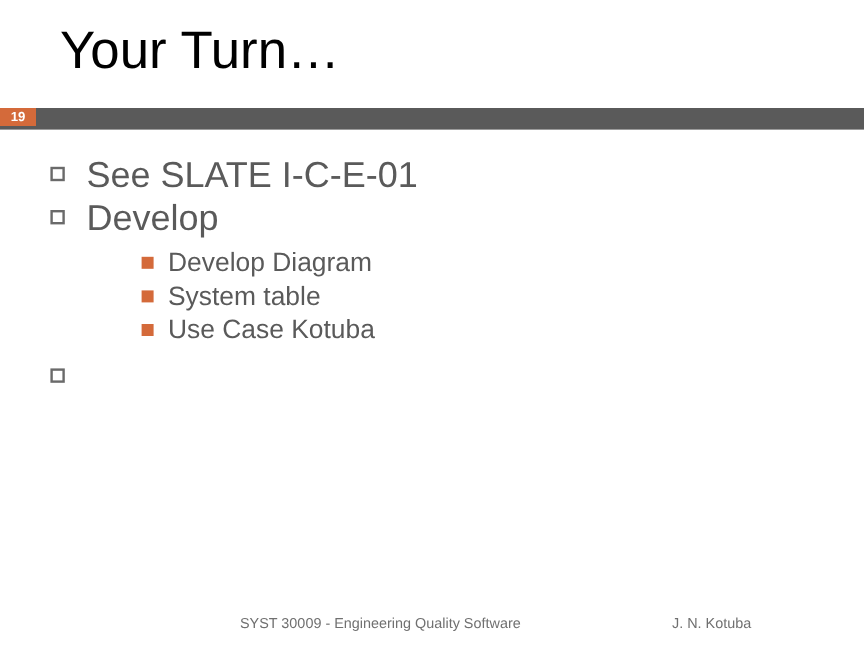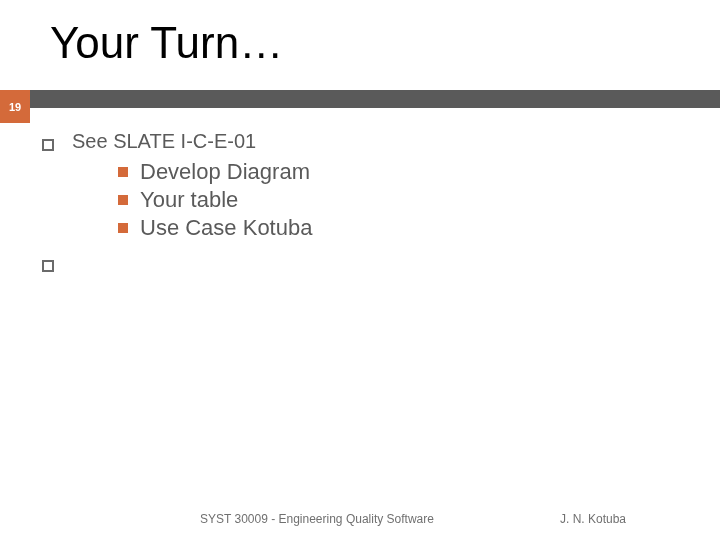--- a/index.html
+++ b/index.html
@@ -1,24 +1,24 @@
 <!DOCTYPE html>
 <html><head>
 <meta charset="utf-8">
 <style>
   * { margin: 0; padding: 0; box-sizing: border-box; }
   html, body { width: 720px; height: 540px; background: #ffffff; font-family: Arial, Helvetica, sans-serif; color: #595959; }
   .slide { position: relative; width: 720px; height: 540px; }
   .title { position: absolute; left: 50px; top: 18px; font-size: 44px; font-weight: 400; color: #000000; letter-spacing: 0px; }
   .accent-bar { position: absolute; left: 0; top: 90px; width: 720px; height: 18px; background: #5a5a5a; }
-  .page-tab { position: absolute; left: 0; top: 90px; width: 30px; height: 33px; background: #d46a3a; color: #ffffff; font-size: 11px; font-weight: 700; display: flex; align-items: center; justify-content: center; }
+  .page-tab { position: absolute; left: 0; top: 90px; width: 30px; height: 15px; background: #d46a3a; color: #ffffff; font-size: 11px; font-weight: 700; display: flex; align-items: center; justify-content: center; }
   .content { position: absolute; left: 42px; top: 130px; }
   .l1 { display: flex; align-items: flex-start; margin-bottom: 2px; }
   .l1 .bullet-box { width: 12px; height: 12px; border: 2px solid #6a6a6a; margin-top: 9px; margin-right: 18px; flex: none; }
-  .l1 .text { font-size: 20px; color: #5a5a5a; }
+  .l1 .text { font-size: 30px; color: #5a5a5a; }
   .sub { margin-left: 76px; margin-top: 6px; margin-bottom: 10px; }
   .l2 { display: flex; align-items: flex-start; margin-bottom: 2px; }
   .l2 .bullet-sq { width: 10px; height: 10px; background: #d46a3a; margin-top: 8px; margin-right: 12px; flex: none; }
   .l2 .text { font-size: 22px; color: #5a5a5a; }
   .footer { position: absolute; bottom: 28px; left: 0; width: 720px; font-size: 12px; color: #707070; }
   .footer-left { position: absolute; left: 200px; }
   .footer-right { position: absolute; left: 560px; text-align: right; }
 </style>
 </head>
 <body>
@@ -30,29 +30,33 @@
   <div class="accent-bar"></div>
   <div class="page-tab">19</div>
 
   <div class="content">
 
     <div class="l1">
       <span class="bullet-box"></span>
       <span class="text">See SLATE I-C-E-01</span>
     </div>
 
+    <div class="l1">
+      <span class="bullet-box"></span>
+      <span class="text">Develop</span>
+    </div>
 
     <div class="sub">
       <div class="l2">
         <span class="bullet-sq"></span>
         <span class="text">Develop Diagram</span>
       </div>
       <div class="l2">
         <span class="bullet-sq"></span>
-        <span class="text">Your table</span>
+        <span class="text">System table</span>
       </div>
       <div class="l2">
         <span class="bullet-sq"></span>
         <span class="text">Use Case Kotuba</span>
       </div>
     </div>
 
     <div class="l1">
       <span class="bullet-box"></span>
     </div>

